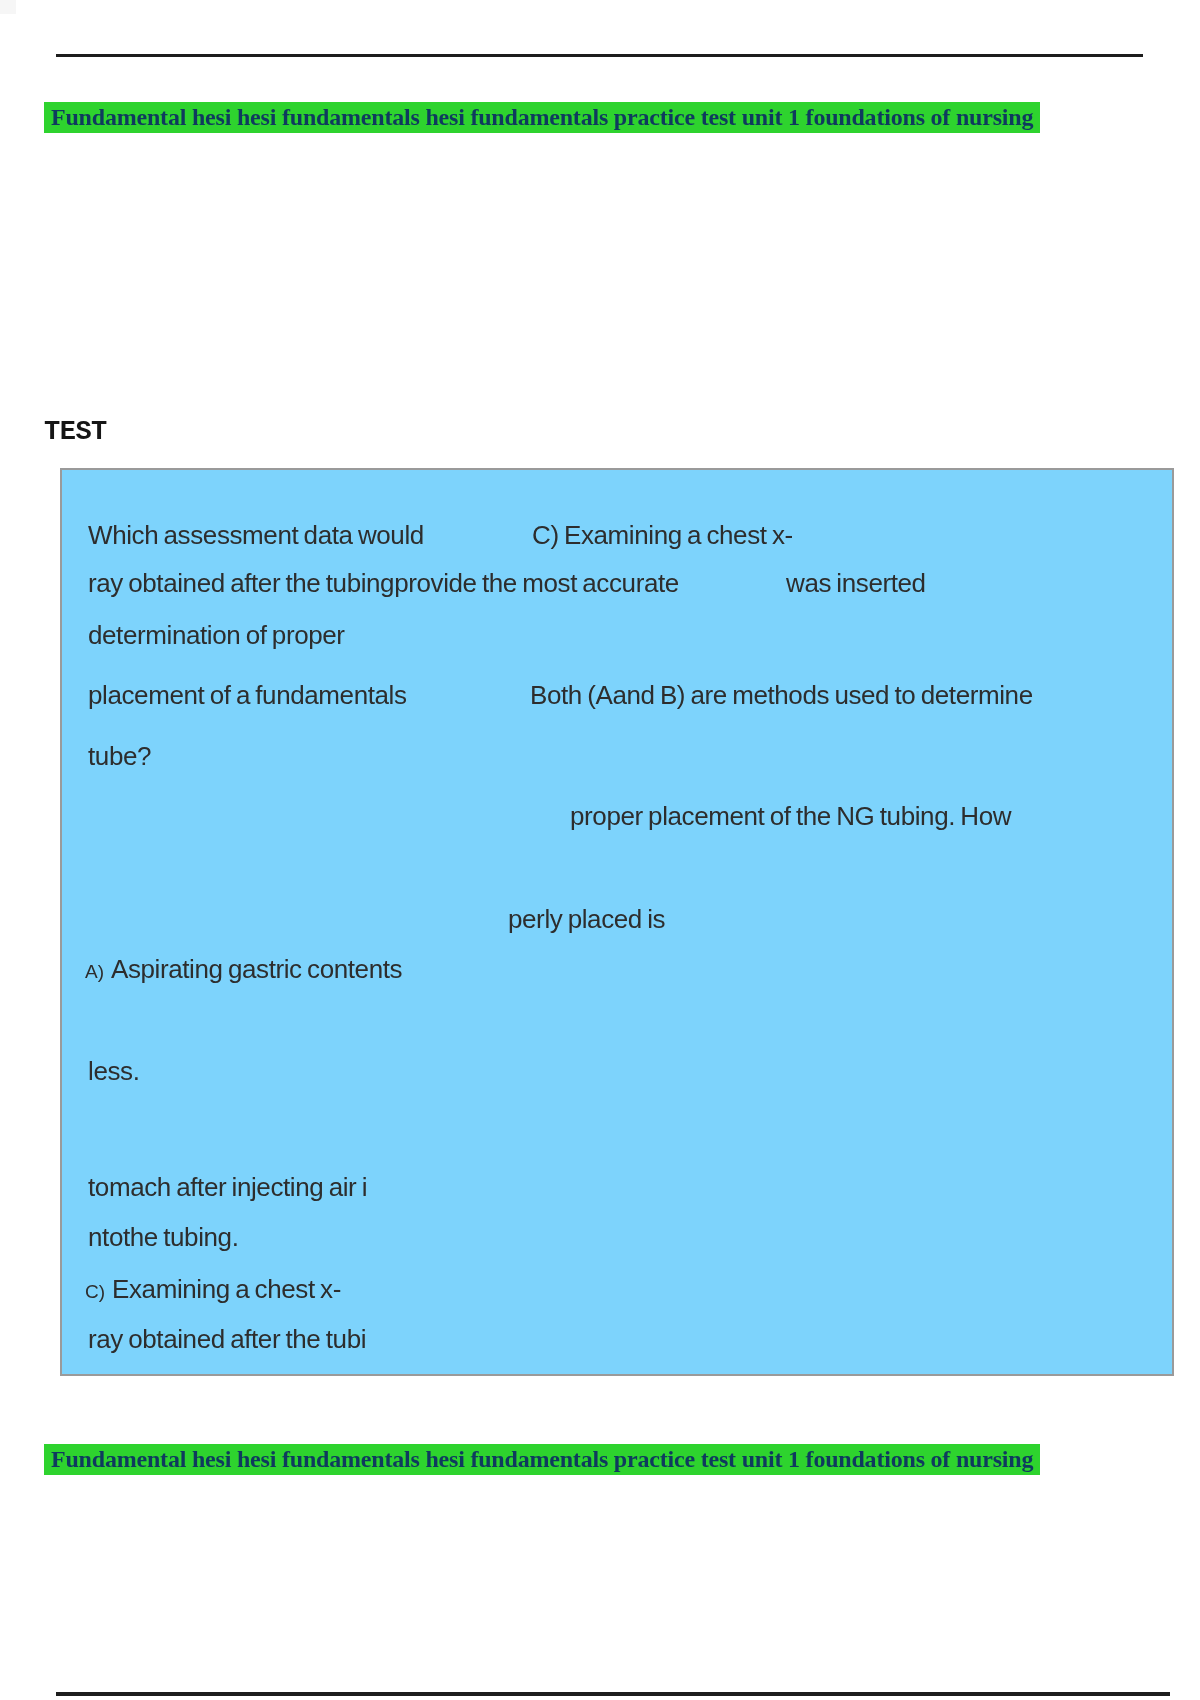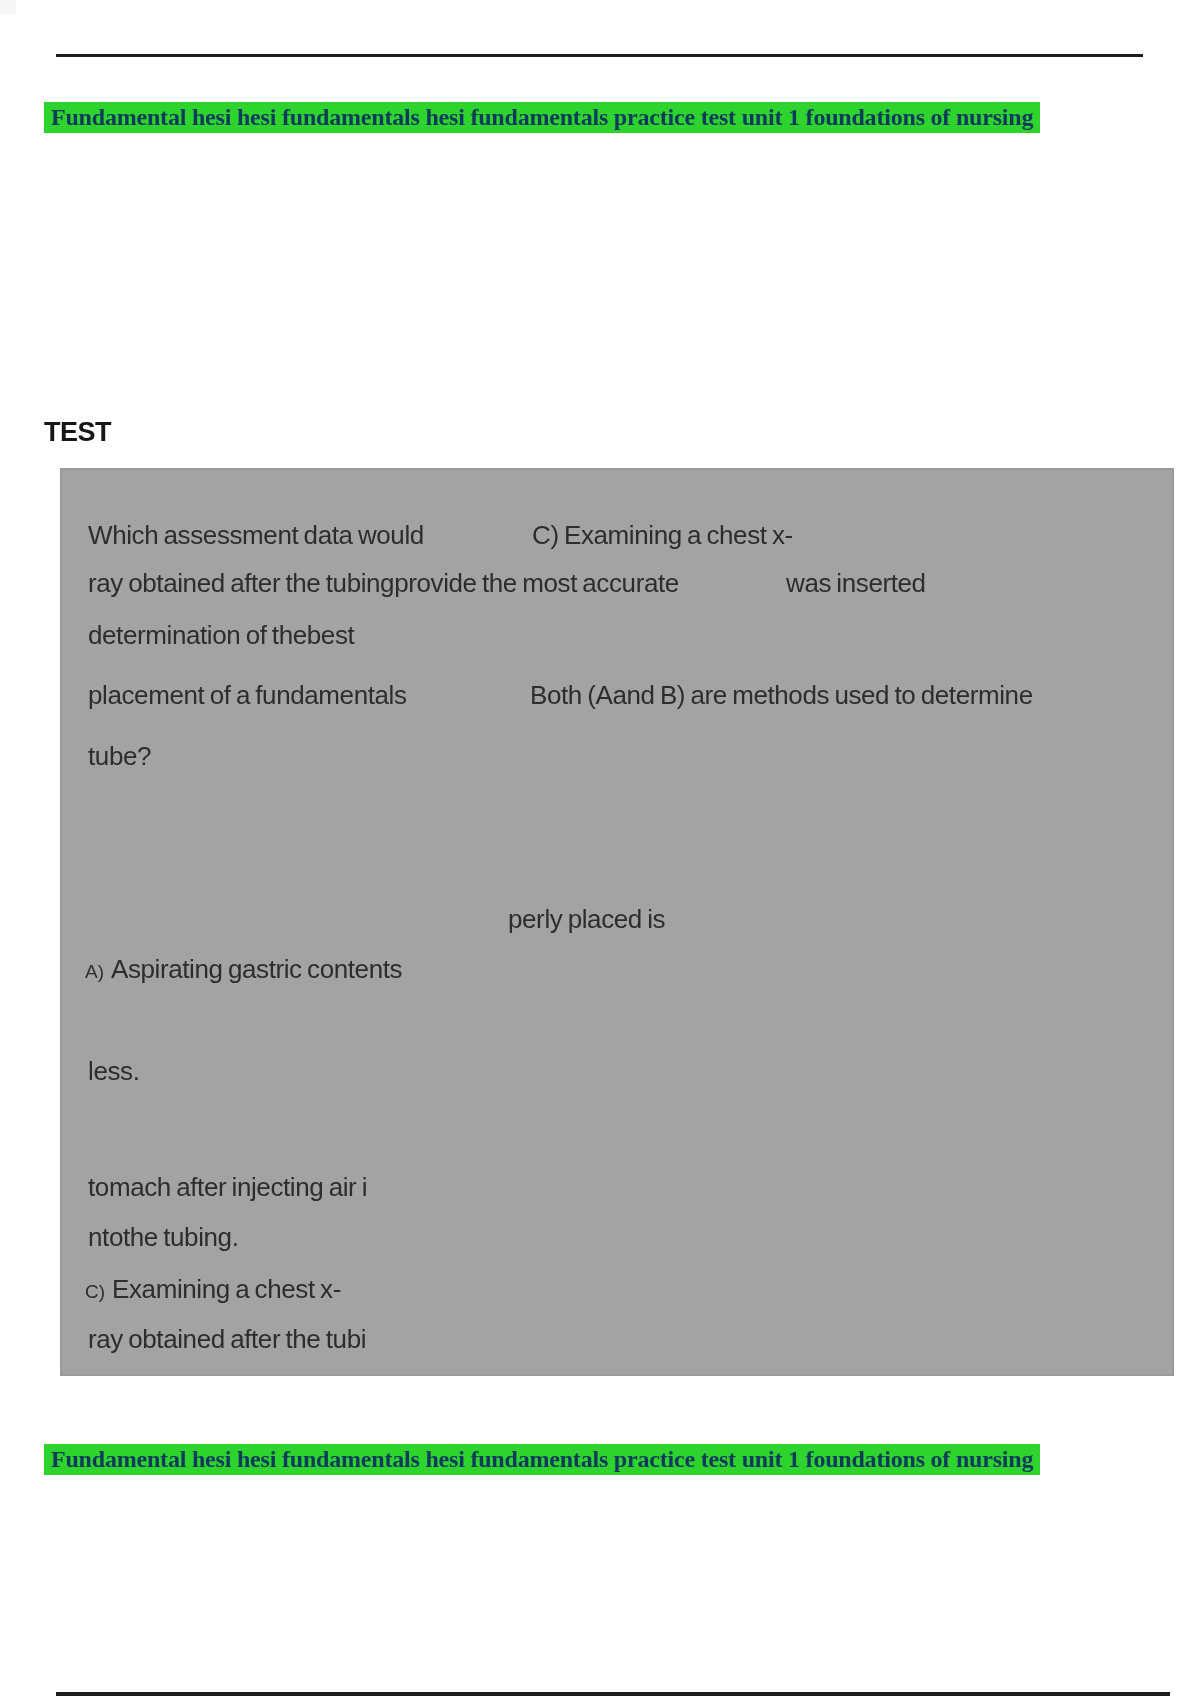--- a/index.html
+++ b/index.html
@@ -42,27 +42,28 @@
   }
   .hl-title.top{left:44px;top:102px;}
   .hl-title.bottom{left:44px;top:1444px;}
   .section-heading{
     position:absolute;
     left:44px;top:417px;
     font-size:27px;
     font-weight:bold;
     color:#161616;
     letter-spacing:-0.5px;
+    font-family:Liberation Mono, monospace;
   }
   .qbox{
     position:absolute;
     left:60px;top:468px;
     width:1110px;height:904px;
     border:2px solid var(--box-border);
-    background:#a3a3a3;
+    background:#7dd3fc;
   }
   .bline{
     position:absolute;
     white-space:nowrap;
     font-size:26px;
     line-height:26px;
     color:var(--body-text);
     letter-spacing:-0.4px;
     word-spacing:-1.5px;
   }
@@ -83,24 +84,25 @@
 
   <div class="hl-title top">Fundamental hesi hesi fundamentals hesi fundamentals practice test unit 1 foundations of nursing</div>
 
   <div class="section-heading">TEST</div>
 
   <div class="qbox">
     <div class="bline" style="left:26px;top:52px">Which assessment data would</div>
     <div class="bline" style="left:470px;top:52px">C) Examining a chest x-</div>
     <div class="bline" style="left:26px;top:100px">ray obtained after the tubingprovide the most accurate</div>
     <div class="bline" style="left:724px;top:100px">was inserted</div>
-    <div class="bline" style="left:26px;top:152px">determination of thebest</div>
+    <div class="bline" style="left:26px;top:152px">determination of proper</div>
     <div class="bline" style="left:26px;top:212px">placement of a fundamentals</div>
     <div class="bline" style="left:468px;top:212px">Both (Aand B) are methods used to determine</div>
     <div class="bline" style="left:26px;top:273px">tube?</div>
+    <div class="bline" style="left:508px;top:333px">proper placement of the NG tubing. How</div>
     <div class="bline" style="left:446px;top:436px">perly placed is</div>
 
     <div class="bline" style="left:23px;top:486px">
       <span class="opt">A)</span><span>Aspirating gastric contents</span>
     </div>
 
     <div class="bline" style="left:26px;top:588px">less.</div>
 
     <div class="bline" style="left:26px;top:704px">tomach after injecting air i</div>
     <div class="bline" style="left:26px;top:754px">ntothe tubing.</div>

